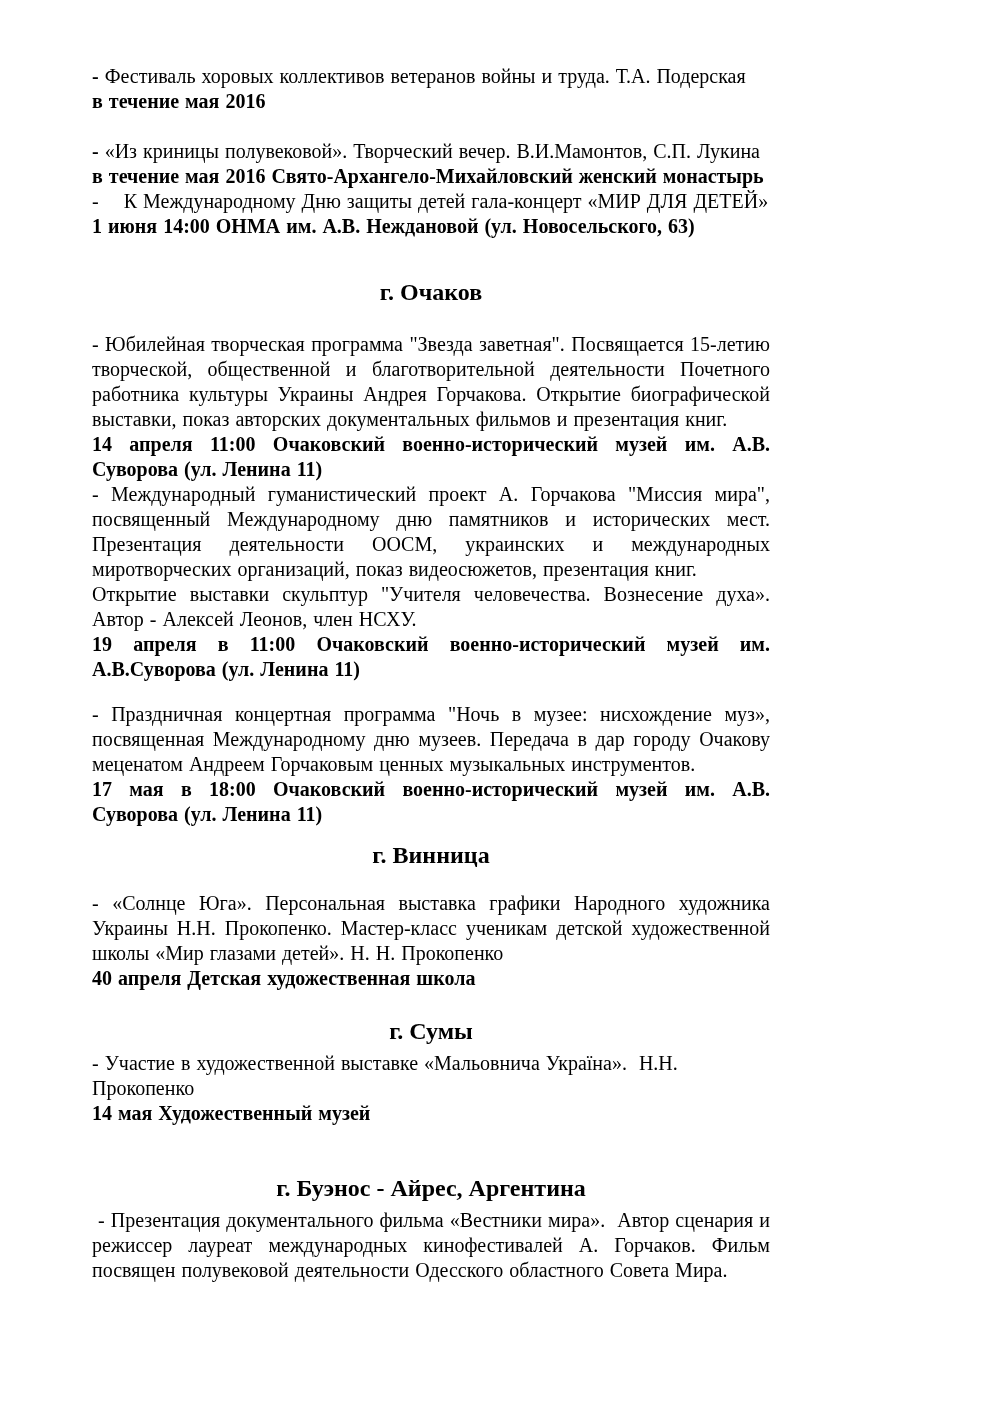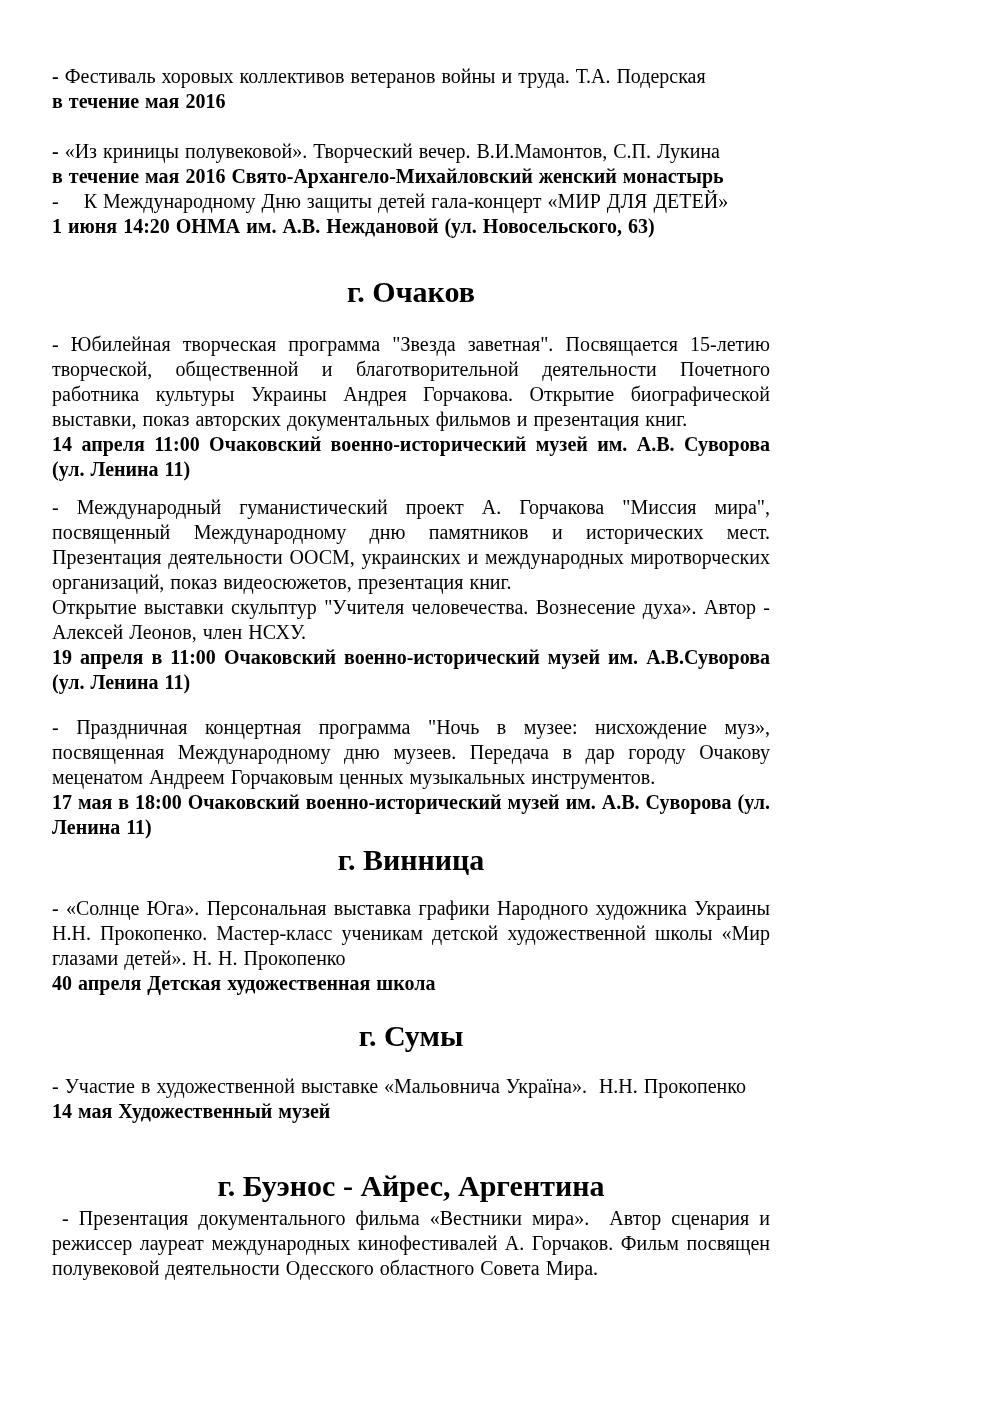--- a/index.html
+++ b/index.html
@@ -10,27 +10,27 @@
     color: #000000;
     font-family: "Liberation Serif", "DejaVu Serif", serif;
     font-size: 20px;
     line-height: 25px;
     overflow: hidden;
   }
   .page {
     box-sizing: border-box;
     width: 840px;
     height: 1413px;
-    padding: 64px 70px 0 52px;
+    padding: 64px 70px 0 92px;
   }
   p { margin: 0; }
   .bold, .venue { font-weight: bold; }
   .just { text-align: justify; }
   .city {
-    font-size: 30px;
+    font-size: 24px;
     line-height: 40px;
     font-weight: bold;
     text-align: center;
     margin: 0;
   }
   .dash-wide { margin-right: 19px; }
   .para, .desc, .venue { word-spacing: 1px; }
 </style>
 </head>
 <body>
@@ -42,51 +42,51 @@
     <p class="venue">в течение мая 2016</p>
   </div>
 
   <div style="margin-top:25px">
     <p class="desc"><span class="bold">-</span> <span>«Из криницы полувековой». Творческий вечер. В.И.Мамонтов, С.П. Лукина</span></p>
     <p class="venue">в течение мая 2016 Свято-Архангело-Михайловский женский монастырь</p>
   </div>
 
   <div style="">
     <p class="desc"><span class="dash-wide">-</span> <span>К Международному Дню защиты детей гала-концерт «МИР ДЛЯ ДЕТЕЙ»</span></p>
-    <p class="venue">1 июня 14:20 ОНМА им. А.В. Неждановой (ул. Новосельского, 63)</p>
+    <p class="venue">1 июня 14:00 ОНМА им. А.В. Неждановой (ул. Новосельского, 63)</p>
   </div>
 
   <h1 class="city" style="margin-top:33px">г. Очаков</h1>
 
   <div style="margin-top:20px">
     <p class="para just">- Юбилейная творческая программа "Звезда заветная". Посвящается 15-летию творческой, общественной и благотворительной деятельности Почетного работника культуры Украины Андрея Горчакова. Открытие биографической выставки, показ авторских документальных фильмов и презентация книг.</p>
     <p class="venue just">14 апреля 11:00 Очаковский военно-исторический музей им. А.В. Суворова (ул. Ленина 11)</p>
   </div>
 
-  <div style="margin-top:13px">
+  <div style="">
     <p class="para just">- Международный гуманистический проект А. Горчакова "Миссия мира", посвященный Международному дню памятников и исторических мест. Презентация деятельности ООСМ, украинских и международных миротворческих организаций, показ видеосюжетов, презентация книг.</p>
     <p class="para just">Открытие выставки скульптур "Учителя человечества. Вознесение духа». Автор - Алексей Леонов, член НСХУ.</p>
     <p class="venue just">19 апреля в 11:00 Очаковский военно-исторический музей им. А.В.Суворова (ул. Ленина 11)</p>
   </div>
 
   <div style="margin-top:20px">
     <p class="para just">- Праздничная концертная программа "Ночь в музее: нисхождение муз», посвященная Международному дню музеев. Передача в дар городу Очакову меценатом Андреем Горчаковым ценных музыкальных инструментов.</p>
     <p class="venue just">17 мая в 18:00 Очаковский военно-исторический музей им. А.В. Суворова (ул. Ленина 11)</p>
   </div>
 
-  <h1 class="city" style="margin-top:0">г. Винница</h1>
+  <h1 class="city" style="margin-top:8px">г. Винница</h1>
 
   <div style="margin-top:16px">
     <p class="para just">- «Солнце Юга». Персональная выставка графики Народного художника Украины Н.Н. Прокопенко. Мастер-класс ученикам детской художественной школы «Мир глазами детей». Н. Н. Прокопенко</p>
     <p class="venue just">40 апреля Детская художественная школа</p>
   </div>
 
   <h1 class="city" style="margin-top:20px">г. Сумы</h1>
 
-  <div style="margin-top:18px">
+  <div style="">
     <p class="para">- Участие в художественной выставке «Мальовнича Україна».&nbsp; Н.Н. Прокопенко</p>
     <p class="venue">14 мая Художественный музей</p>
   </div>
 
   <h1 class="city" style="margin-top:42px">г. Буэнос - Айрес, Аргентина</h1>
 
   <div style="">
     <p class="para just">&nbsp;- Презентация документального фильма «Вестники мира».&nbsp; Автор сценария и режиссер лауреат международных кинофестивалей А. Горчаков. Фильм посвящен полувековой деятельности Одесского областного Совета Мира.</p>
   </div>
 

